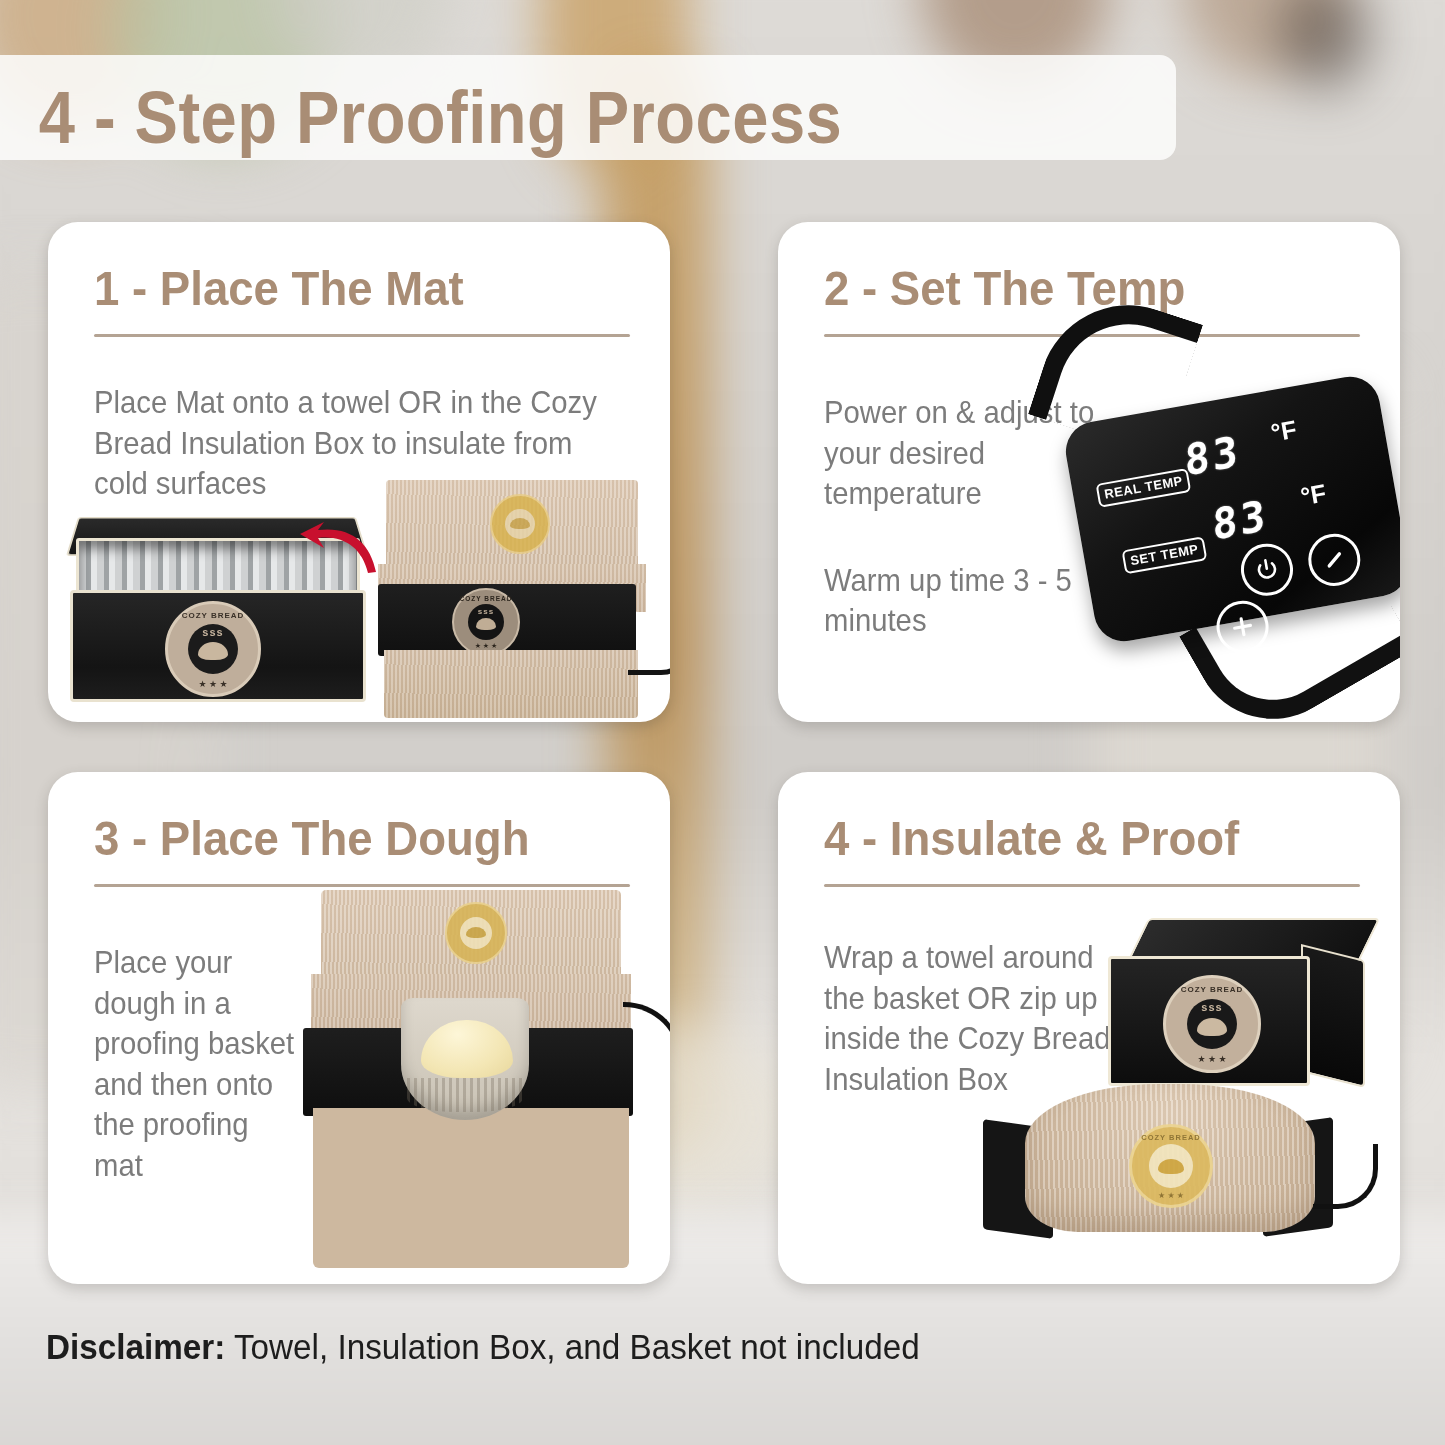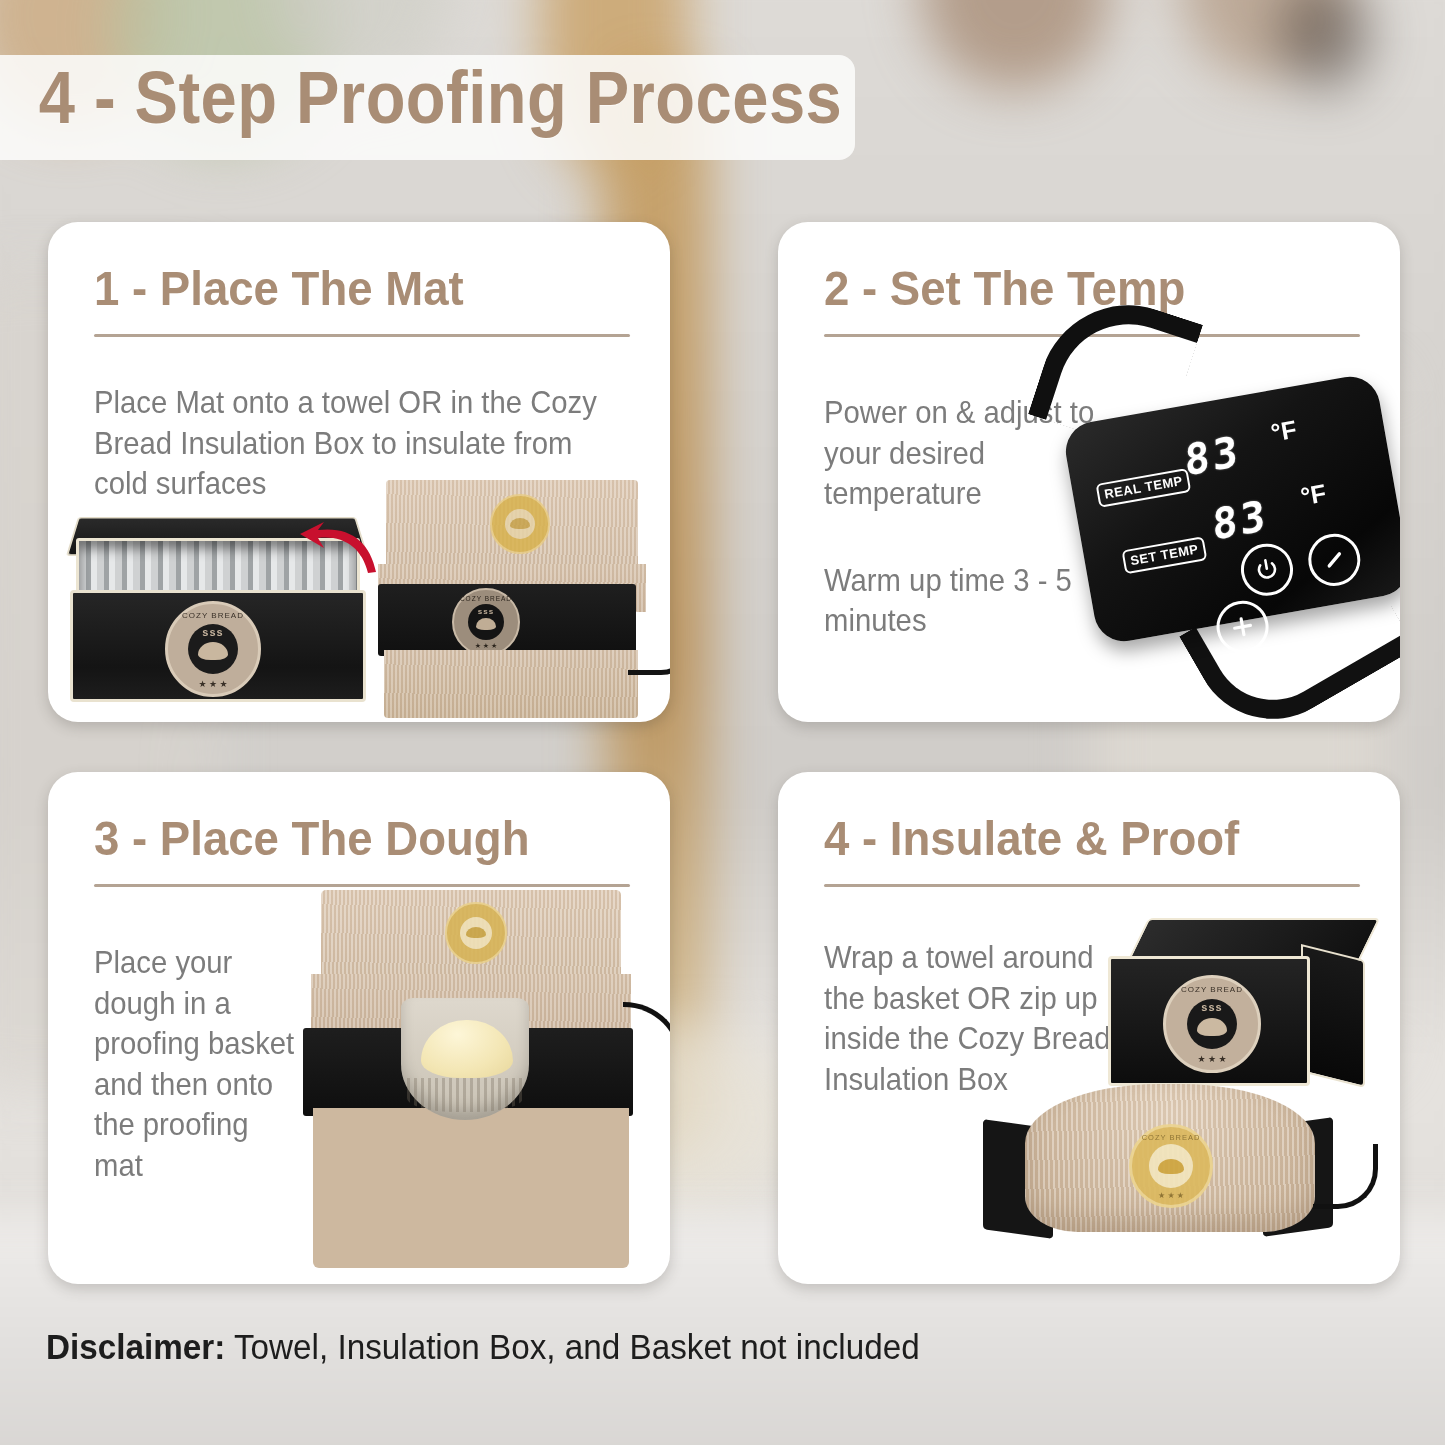--- a/index.html
+++ b/index.html
@@ -30,24 +30,24 @@
   .b6{left:980px;top:-50px;width:190px;height:200px;background:#9c7d63;opacity:.65;}
   .b7{left:1240px;top:-50px;width:170px;height:190px;background:#a98a70;opacity:.6;}
   .b8{left:1340px;top:40px;width:90px;height:110px;background:#4a4038;opacity:.55;}
   .b9{left:1150px;top:430px;width:300px;height:700px;background:#ded9d2;opacity:.85;border-radius:30px;}
   .b10{left:20px;top:330px;width:260px;height:820px;background:#d8d4cf;opacity:.7;border-radius:30px;}
   .b11{left:560px;top:1080px;width:300px;height:200px;background:#e8e2d6;opacity:.7;}
   .b12{left:250px;top:560px;width:420px;height:560px;background:#d4d1cd;opacity:.5;}
 
   
   #title-bar{
-    position:absolute;left:0;top:55px;width:855px;height:105px;
+    position:absolute;left:0;top:55px;width:1176px;height:105px;
     background:rgba(252,252,251,.88);
     border-top-right-radius:16px;border-bottom-right-radius:16px;
-    display:flex;align-items:flex-start;
+    display:flex;align-items:flex-end;
   }
   #title-text{
     font-family:"Liberation Sans", sans-serif;
     font-weight:bold;
     font-size:74px;
     letter-spacing:.5px;
     color:#a98d75;
     padding-left:44px;
     transform:scaleX(.88);
     transform-origin:left center;
@@ -151,21 +151,21 @@
 
   
   .badge{position:absolute;border-radius:50%;display:flex;align-items:center;justify-content:center;}
   .badge .core{position:absolute;border-radius:50%;}
   .badge .loaf{
     position:absolute;border-radius:50% 50% 42% 42%/70% 70% 30% 30%;
   }
   .badge .steam{position:absolute;font-weight:bold;letter-spacing:1px;}
   .badge .txt{
     position:absolute;top:8%;left:0;right:0;text-align:center;
-    font-weight:normal;letter-spacing:1px;
+    font-weight:bold;letter-spacing:1px;
   }
   .badge .stars{position:absolute;bottom:6%;left:0;right:0;text-align:center;}
 
   
   #illus-2{position:absolute;left:0;top:0;width:622px;height:512px;}
   .ctrl-cord-top{
     position:absolute;left:268px;top:78px;width:120px;height:120px;
     border-left:19px solid #101010;border-top:19px solid #101010;
     border-top-left-radius:90px;transform:rotate(18deg);
   }

